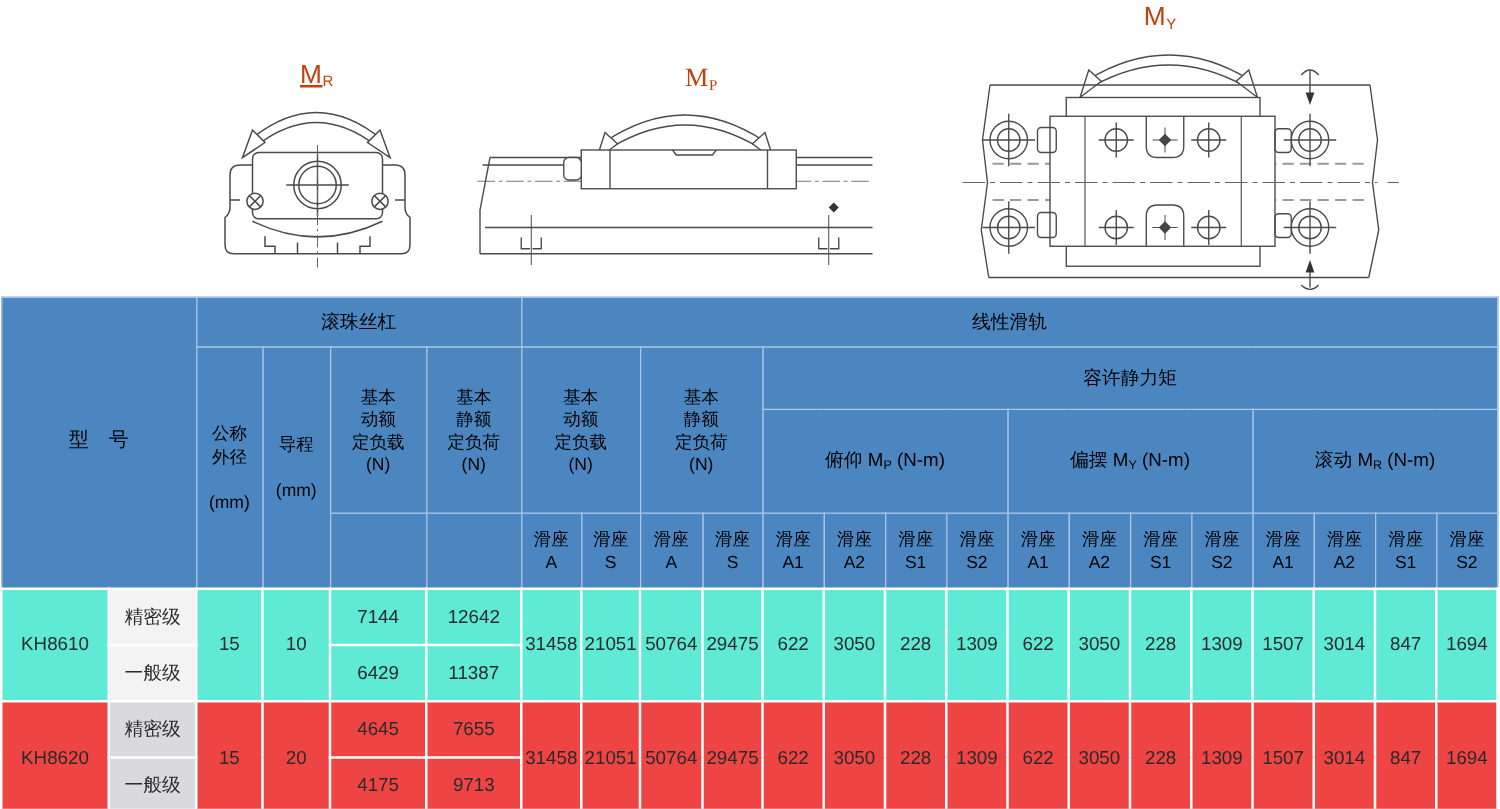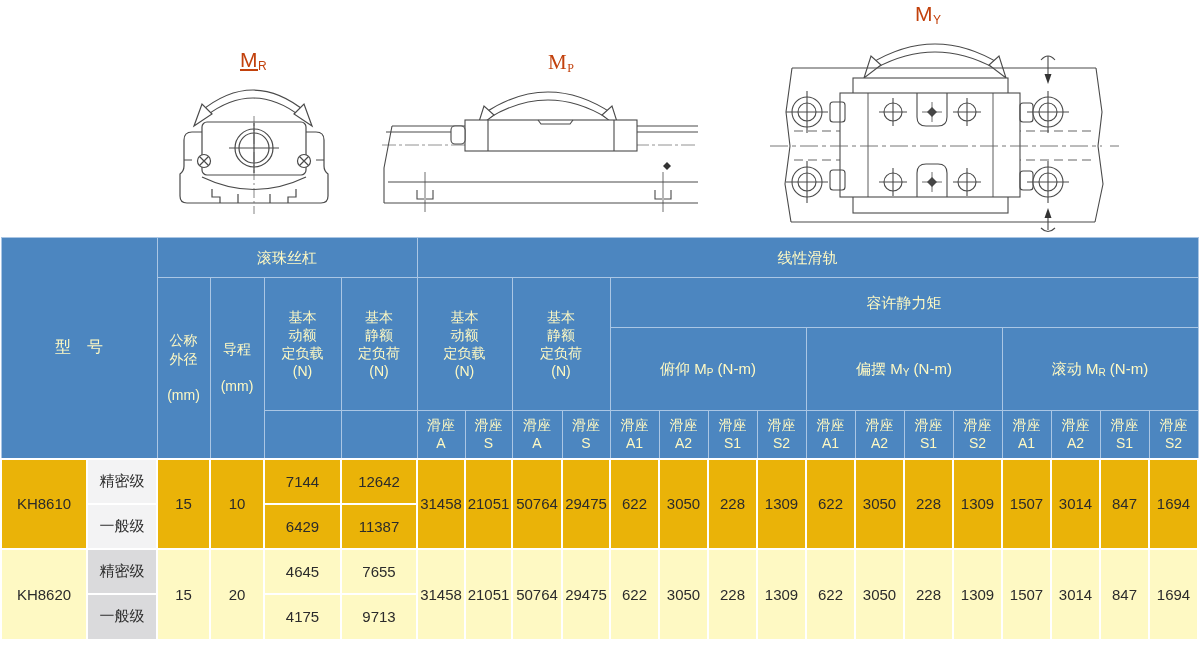--- a/index.html
+++ b/index.html
@@ -3,30 +3,30 @@
 <meta charset="utf-8">
 <style>
   html,body{margin:0;padding:0;background:#fff;}
   body{width:1200px;height:647px;position:relative;overflow:hidden;
        font-family:"Liberation Sans","DejaVu Sans",sans-serif;color:#2e2e2e;}
   .diag{position:absolute;}
   .diag-label{position:absolute;color:#c2410c;font-size:21px;letter-spacing:0.5px;}
   .diag-label sub{font-size:12px;vertical-align:-0.25em;}
   table.spec{position:absolute;left:0;top:237px;width:1197px;border-collapse:collapse;
              table-layout:fixed;}
-  table.spec th{background:#4c86c0;color:#fef9c3;font-weight:normal;text-align:center;
+  table.spec th{background:#4c86c0;color:#000000;font-weight:normal;text-align:center;
                 vertical-align:middle;border:1px solid #aac6e4;font-size:14px;
                 line-height:1.3;padding:0;white-space:pre-line;}
   table.spec th.grp{font-size:15px;}
   table.spec td{border:2px solid #fff;text-align:center;vertical-align:middle;
                 font-size:15px;padding:0;color:#2b2b2b;margin-top:40px;}
-  tr.hr1{height:40px;} tr.hr2{height:50px;} tr.hr3{height:83px;} tr.hr4{height:48px;}
+  tr.hr1{height:40px;} tr.hr2{height:50px;} tr.hr3{height:83px;} tr.hr4{height:60px;}
   tr.dr{height:45px;}
-  .b1 td{background:#eab308;}
-  .b2 td{background:#fef9c3;}
+  .b1 td{background:#5eead4;}
+  .b2 td{background:#ef4444;}
   .b1 td.gcell{background:#f3f3f4;}
   .b2 td.gcell{background:#dadadc;}
   td.model{font-size:16px;}
   th .sub, td .sub{font-size:10px;vertical-align:-0.2em;}
 </style>
 </head>
 <body>
 
 <div class="diag-label" style="left:240px;top:48px;text-decoration:underline;"><span>M</span><sub>R</sub></div>
 <svg class="diag" style="left:150px;top:40px;" width="250" height="195" viewBox="0 0 250 195">

